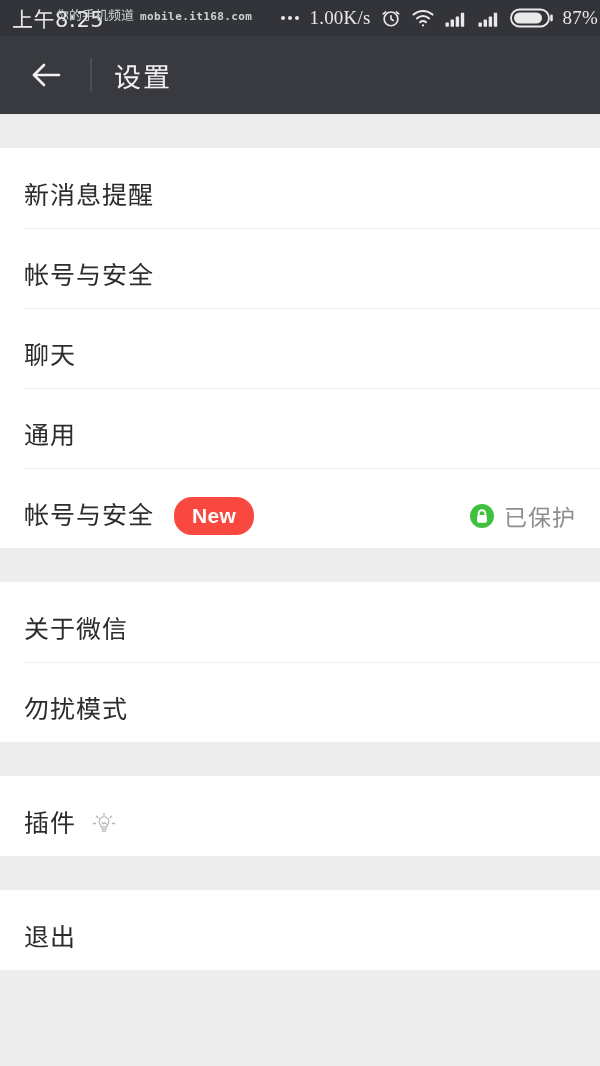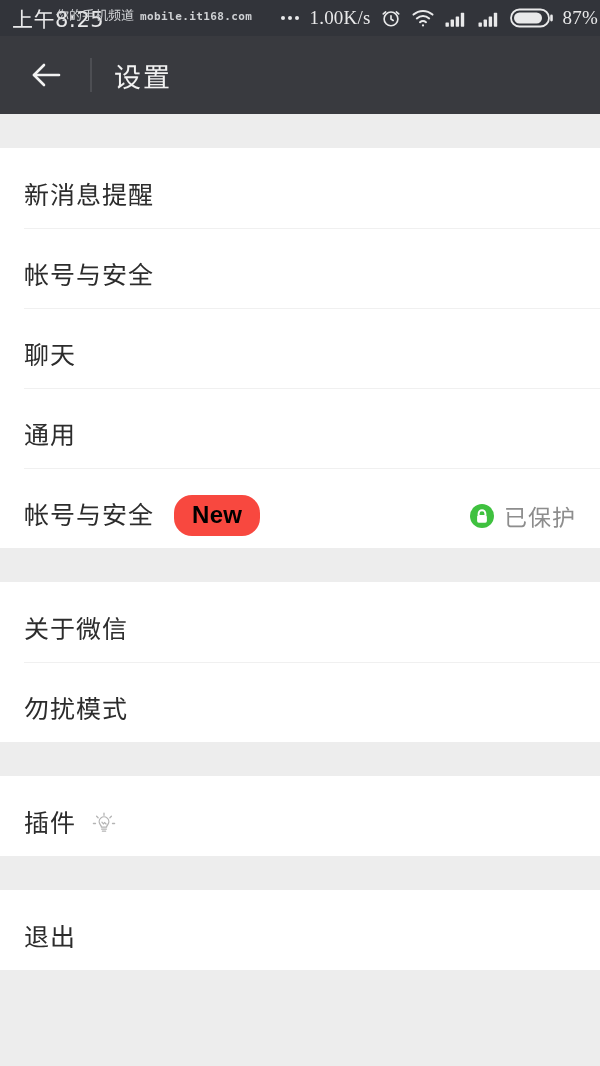--- a/index.html
+++ b/index.html
@@ -168,23 +168,23 @@
   .row-label {
     font-size: 25px;
     color: #2c2c2c;
     letter-spacing: 1px;
     line-height: 1;
   }
 
   .badge-new {
     margin-left: 20px;
     background: #f8483f;
-    color: #000000;
+    color: #ffffff;
     font-family: "Liberation Sans", sans-serif;
-    font-size: 24px;
+    font-size: 21px;
     font-weight: bold;
     line-height: 1;
     padding: 8px 18px 9px;
     border-radius: 18px;
     letter-spacing: 0.3px;
     display: inline-block;
   }
 
   .row-right {
     margin-left: auto;

